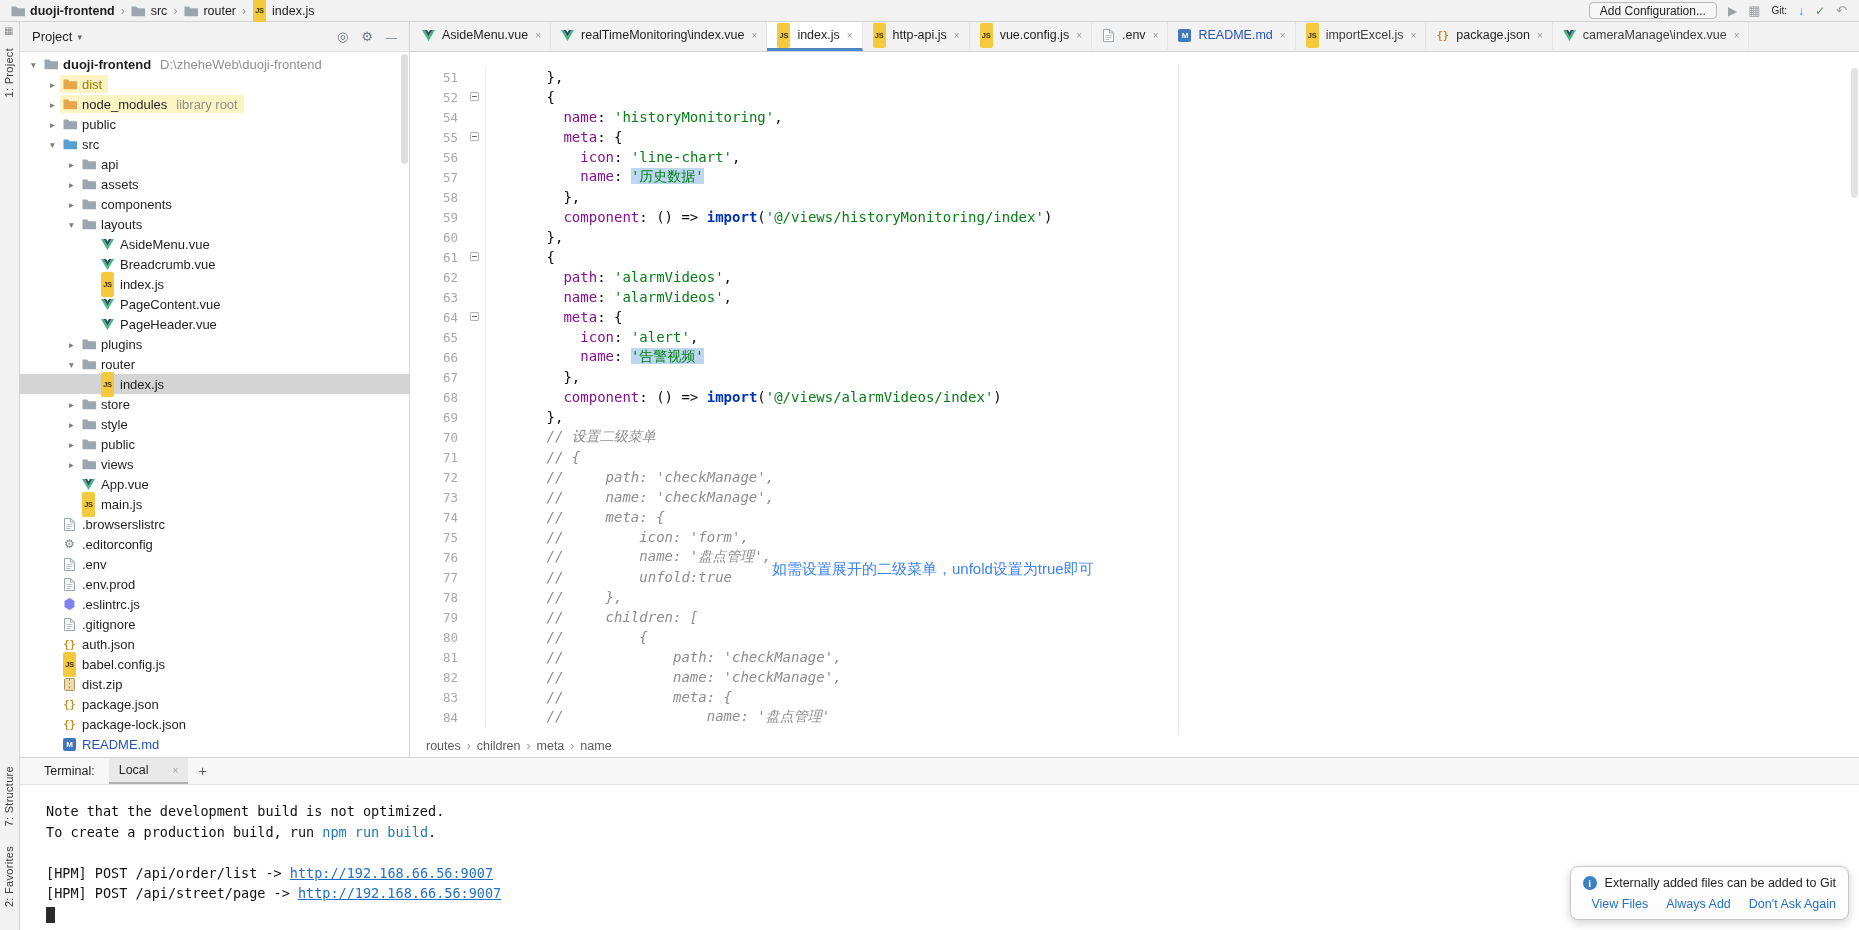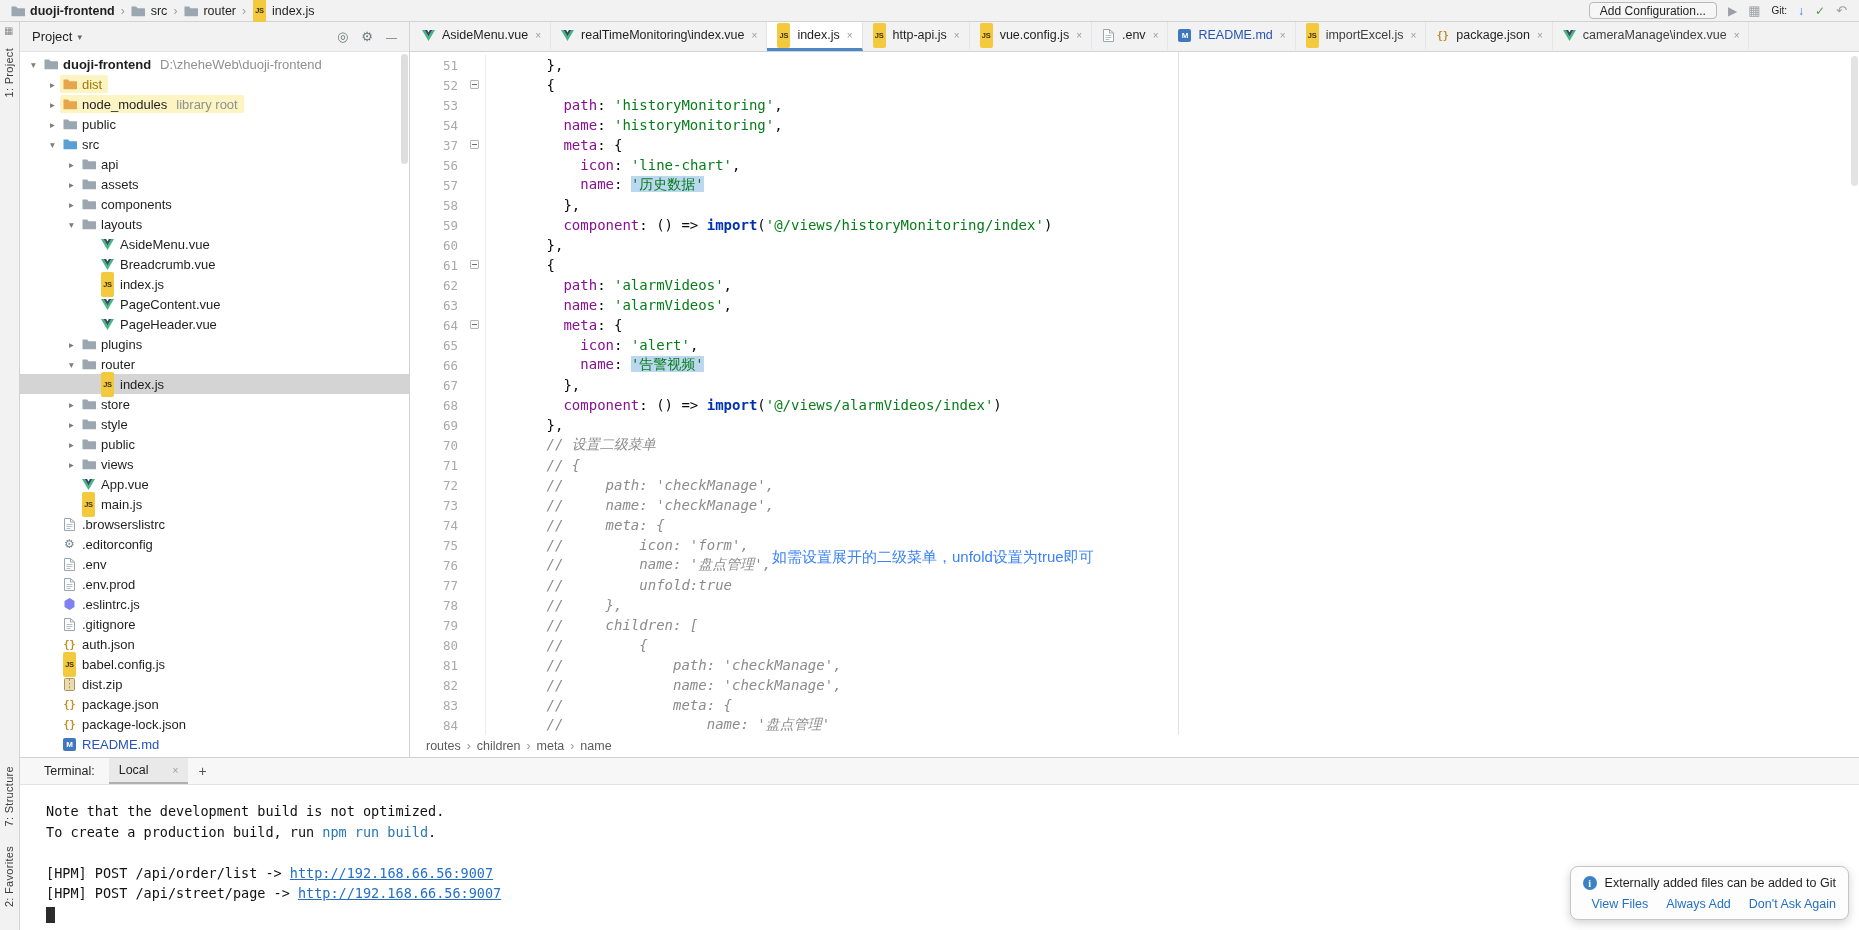--- a/index.html
+++ b/index.html
@@ -68,21 +68,21 @@
   .ic-gear{font-size:12px;color:#76838c;}
 
   
   .editor-col{flex:1;display:flex;flex-direction:column;min-width:0;background:#fff;}
   .tabbar{flex:0 0 30px;display:flex;align-items:stretch;background:#f2f2f2;border-bottom:1px solid #d2d2d2;padding-left:2px;overflow:hidden;}
   .tab{display:inline-flex;align-items:center;gap:6px;height:29px;padding:0 9px;font-size:12.5px;color:#1f1f1f;border-right:1px solid #e4e4e4;border-bottom:3px solid transparent;}
   .tab.active{background:#fff;border-bottom-color:#4a88c7;}
   .tab.c-blue .tab-label{color:#2753b5;}
   .tab.c-green .tab-label{color:#404040;}
   .tab-close{font-size:10px;color:#9b9b9b;margin-left:1px;}
-  .editor{flex:1;position:relative;overflow:hidden;background:#fff;padding-top:3px;font-family:"DejaVu Sans Mono","Liberation Mono",monospace;font-size:14px;}
+  .editor{flex:1;position:relative;overflow:hidden;background:#fff;padding-top:3px;font-family:"DejaVu Sans Mono","Liberation Mono",monospace;font-size:14px;margin-top:12px;}
   .code-row{display:flex;height:20px;align-items:center;}
   .gutter-ln{flex:0 0 52px;text-align:right;color:#a9a9a9;font-size:12.5px;padding-right:4px;font-family:"DejaVu Sans Mono",monospace;}
   .gutter-fold{flex:0 0 24px;position:relative;height:100%;border-right:1px solid #ececec;}
   .fold-box{position:absolute;right:6px;top:5px;width:9px;height:9px;border:1px solid #b5b5b5;background:#fcfcfc;border-radius:1px;}
   .fold-box::before{content:"";position:absolute;left:1px;right:1px;top:3px;border-top:1px solid #6f6f6f;}
   .code-text{white-space:pre;padding-left:10px;}
   .pl{color:#0a0a0a;}
   .prop{color:#871094;}
   .str{color:#067d17;}
   .strh{color:#067d17;background:#bcd8f0;}
@@ -672,31 +672,26 @@
                   <span class="code-text"><span class="pl">      },</span></span>
                 </div>
                 <div class="code-row">
                   <span class="gutter-ln">52</span>
                   <span class="gutter-fold">
                     <span class="fold-box"></span>
                   </span>
                   <span class="code-text"><span class="pl">      {</span></span>
                 </div>
                 <div class="code-row">
-                  <span class="gutter-ln">53</span>
-                  <span class="gutter-fold"></span>
-                  <span class="code-text"><span class="pl">        </span><span class="prop">path</span><span class="pl">: </span><span class="str">'historyMonitoring'</span><span class="pl">,</span></span>
-                </div>
-                <div class="code-row">
                   <span class="gutter-ln">54</span>
                   <span class="gutter-fold"></span>
                   <span class="code-text"><span class="pl">        </span><span class="prop">name</span><span class="pl">: </span><span class="str">'historyMonitoring'</span><span class="pl">,</span></span>
                 </div>
                 <div class="code-row">
-                  <span class="gutter-ln">37</span>
+                  <span class="gutter-ln">55</span>
                   <span class="gutter-fold">
                     <span class="fold-box"></span>
                   </span>
                   <span class="code-text"><span class="pl">        </span><span class="prop">meta</span><span class="pl">: {</span></span>
                 </div>
                 <div class="code-row">
                   <span class="gutter-ln">56</span>
                   <span class="gutter-fold"></span>
                   <span class="code-text"><span class="pl">          </span><span class="prop">icon</span><span class="pl">: </span><span class="str">'line-chart'</span><span class="pl">,</span></span>
                 </div>

